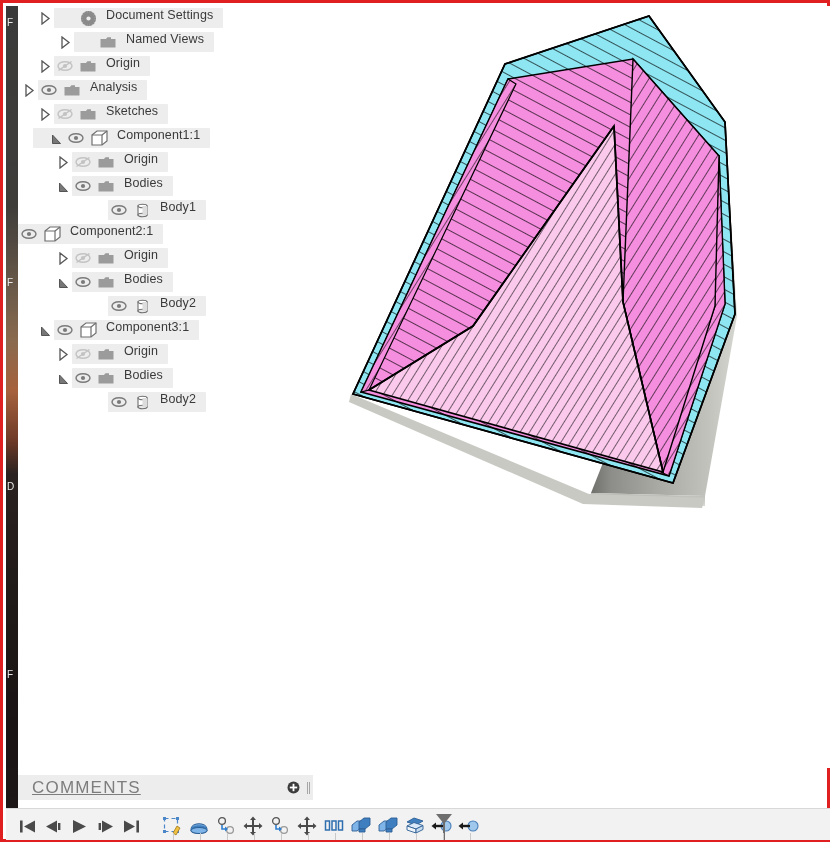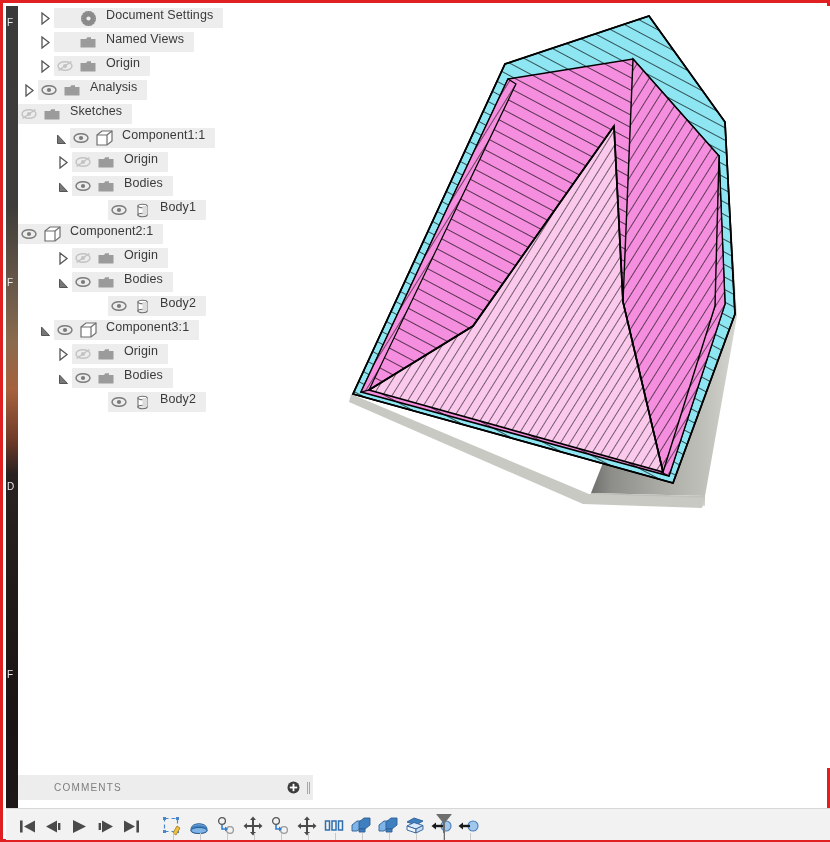--- a/index.html
+++ b/index.html
@@ -92,25 +92,26 @@
   
   #comments-bar {
     position: absolute;
     left: 15px; top: 772px;
     width: 295px; height: 25px;
     background: #ededed;
     display: flex;
     align-items: center;
   }
   #comments-label {
-    font-size: 10px;
+    font-size: 17px;
     color: #7d7d7d;
     letter-spacing: 1.2px;
-    padding-left: 36px;
+    padding-left: 14px;
     flex: 1 1 auto;
+    text-decoration: underline;
   }
   .comments-add {
     width: 20px; height: 25px;
     display: flex; align-items: center; justify-content: center;
   }
   .comments-grip {
     width: 10px; height: 25px;
     display: flex; align-items: center; justify-content: center;
     color: #9a9a9a; font-size: 12px;
   }
@@ -195,21 +196,21 @@
                 <rect x="6.2" y="0" width="2.6" height="15" fill="#8a8a8a" transform="rotate(135 7.5 7.5)"></rect>
                 <rect x="6.2" y="0" width="2.6" height="15" fill="#8a8a8a" transform="rotate(157.5 7.5 7.5)"></rect>
                 <circle cx="7.5" cy="7.5" r="5.4" fill="#8a8a8a"></circle>
                 <circle cx="7.5" cy="7.5" r="2.1" fill="#ededed"></circle>
               </svg>
             </span>
             <span class="tree-label">Document Settings</span>
           </div>
         </div>
         <div class="tree-row">
-          <div class="tree-chip" style="margin-left: 36px;">
+          <div class="tree-chip" style="margin-left: 56px;">
             <span class="twisty" style="margin-left: -18px;">
               <svg width="11" height="13" viewBox="0 0 11 13">
                 <path d="M2 1 L9 6.5 L2 12 Z" fill="none" stroke="#555" stroke-width="1.3"></path>
               </svg>
             </span>
             <span class="eye-slot"></span>
             <span class="type-slot">
               <svg width="16" height="13" viewBox="0 0 16 13">
                 <path d="M0.5 3 L6 3 L7.4 1.3 L11 1.3 L11 3 L15.5 3 L15.5 11.6 L0.5 11.6 Z" fill="#9b9b9b"></path>
               </svg>
@@ -254,21 +255,21 @@
             </span>
             <span class="type-slot">
               <svg width="16" height="13" viewBox="0 0 16 13">
                 <path d="M0.5 3 L6 3 L7.4 1.3 L11 1.3 L11 3 L15.5 3 L15.5 11.6 L0.5 11.6 Z" fill="#9b9b9b"></path>
               </svg>
             </span>
             <span class="tree-label">Analysis</span>
           </div>
         </div>
         <div class="tree-row">
-          <div class="tree-chip" style="">
+          <div class="tree-chip" style="margin-left: 36px;">
             <span class="twisty" style="margin-left: -18px;">
               <svg width="11" height="13" viewBox="0 0 11 13">
                 <path d="M2 1 L9 6.5 L2 12 Z" fill="none" stroke="#555" stroke-width="1.3"></path>
               </svg>
             </span>
             <span class="eye-slot">
               <svg width="16" height="14" viewBox="0 0 16 14">
                 <ellipse cx="8" cy="7" rx="7" ry="4.3" fill="none" stroke="#c3c3c3" stroke-width="1.4"></ellipse>
                 <circle cx="8" cy="7" r="2.1" fill="#c3c3c3"></circle>
                 <line x1="1.5" y1="11.5" x2="14.5" y2="2.5" stroke="#c3c3c3" stroke-width="1.5"></line>
@@ -276,21 +277,21 @@
             </span>
             <span class="type-slot">
               <svg width="16" height="13" viewBox="0 0 16 13">
                 <path d="M0.5 3 L6 3 L7.4 1.3 L11 1.3 L11 3 L15.5 3 L15.5 11.6 L0.5 11.6 Z" fill="#9b9b9b"></path>
               </svg>
             </span>
             <span class="tree-label">Sketches</span>
           </div>
         </div>
         <div class="tree-row">
-          <div class="tree-chip" style="margin-left: 52px;">
+          <div class="tree-chip" style="margin-left: 15px; padding-left: 32px;">
             <span class="twisty" style="margin-left: -18px;">
               <svg width="11" height="13" viewBox="0 0 11 13">
                 <path d="M1.5 3 L9.5 11.5 L1.5 11.5 Z" fill="#777" stroke="#555" stroke-width="1"></path>
               </svg>
             </span>
             <span class="eye-slot">
               <svg width="16" height="14" viewBox="0 0 16 14">
                 <ellipse cx="8" cy="7" rx="7" ry="4.3" fill="none" stroke="#7a7a7a" stroke-width="1.4"></ellipse>
                 <circle cx="8" cy="7" r="2.1" fill="#7a7a7a"></circle>
               </svg>

